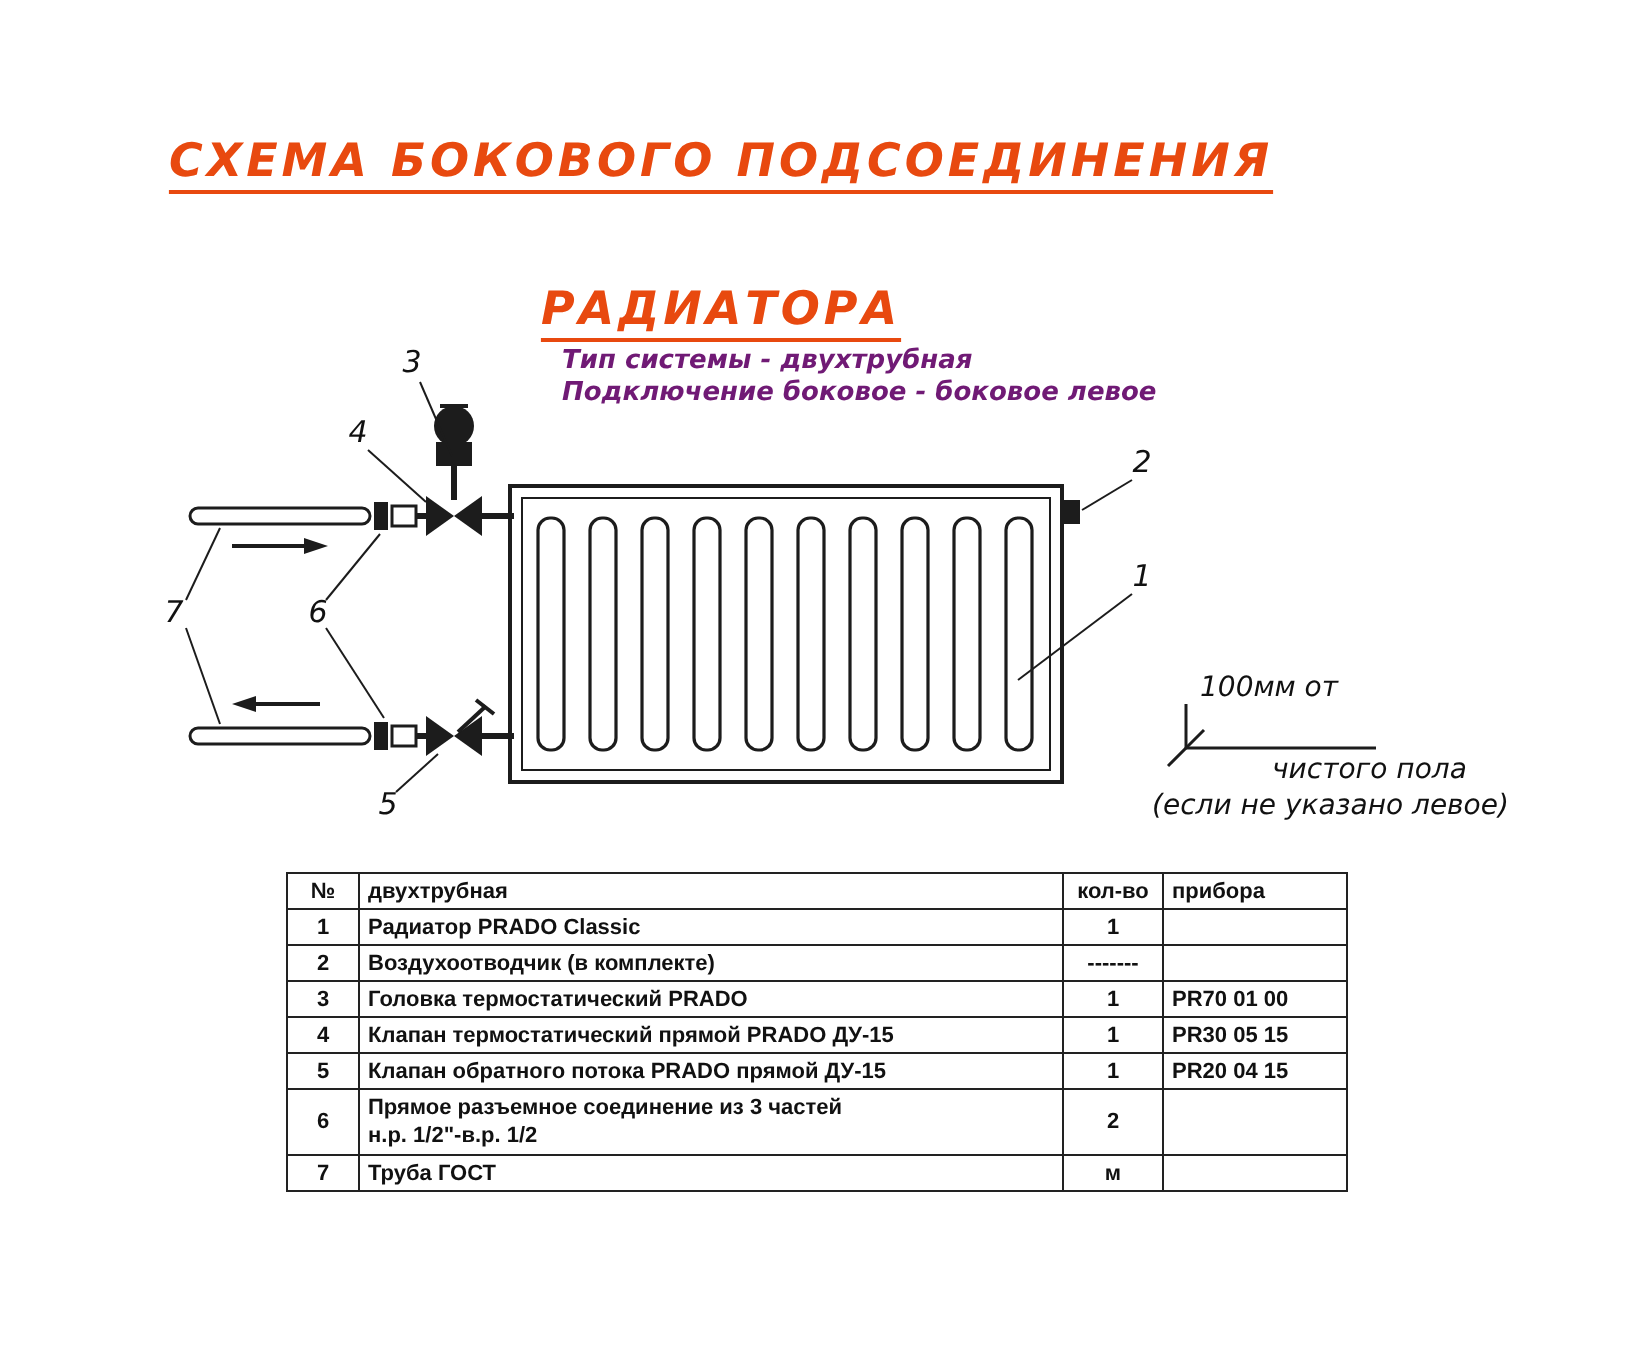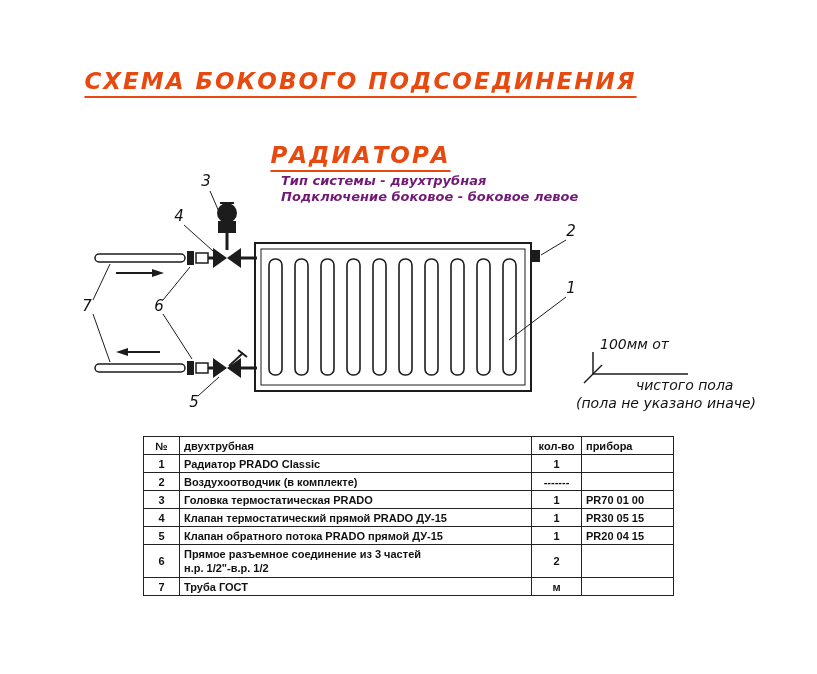--- a/index.html
+++ b/index.html
@@ -137,21 +137,21 @@
 
   <g stroke="#1c1c1c" stroke-width="1.5">
     <line x1="593" y1="352" x2="593" y2="374"></line>
     <line x1="593" y1="374" x2="688" y2="374"></line>
     <line x1="584" y1="383" x2="602" y2="365"></line>
   </g>
 </svg>
 
 <div class="abs floor-note" style="left:600px;top:336px;font-style:italic;">100мм от</div>
 <div class="abs floor-note" style="left:592px;top:377px;margin-left:44px;">чистого пола</div>
-<div class="abs floor-note" style="left:576px;top:395px;">(пола не указано иначе)</div>
+<div class="abs floor-note" style="left:576px;top:395px;">(если не указано левое)</div>
 
 <div class="abs" style="left:143px;top:436px;">
   <table class="parts">
     <colgroup>
       <col style="width:36px">
         <col style="width:352px">
         <col style="width:50px">
         <col style="width:92px">
     </colgroup>
     <tbody>
@@ -168,21 +168,21 @@
         <td></td>
       </tr>
       <tr>
         <td class="c">2</td>
         <td>Воздухоотводчик (в комплекте)</td>
         <td class="c">-------</td>
         <td></td>
       </tr>
       <tr>
         <td class="c">3</td>
-        <td>Головка термостатическая PRADO</td>
+        <td>Головка термостатический PRADO</td>
         <td class="c">1</td>
         <td>PR70 01 00</td>
       </tr>
       <tr>
         <td class="c">4</td>
         <td>Клапан термостатический прямой PRADO ДУ-15</td>
         <td class="c">1</td>
         <td>PR30 05 15</td>
       </tr>
       <tr>

